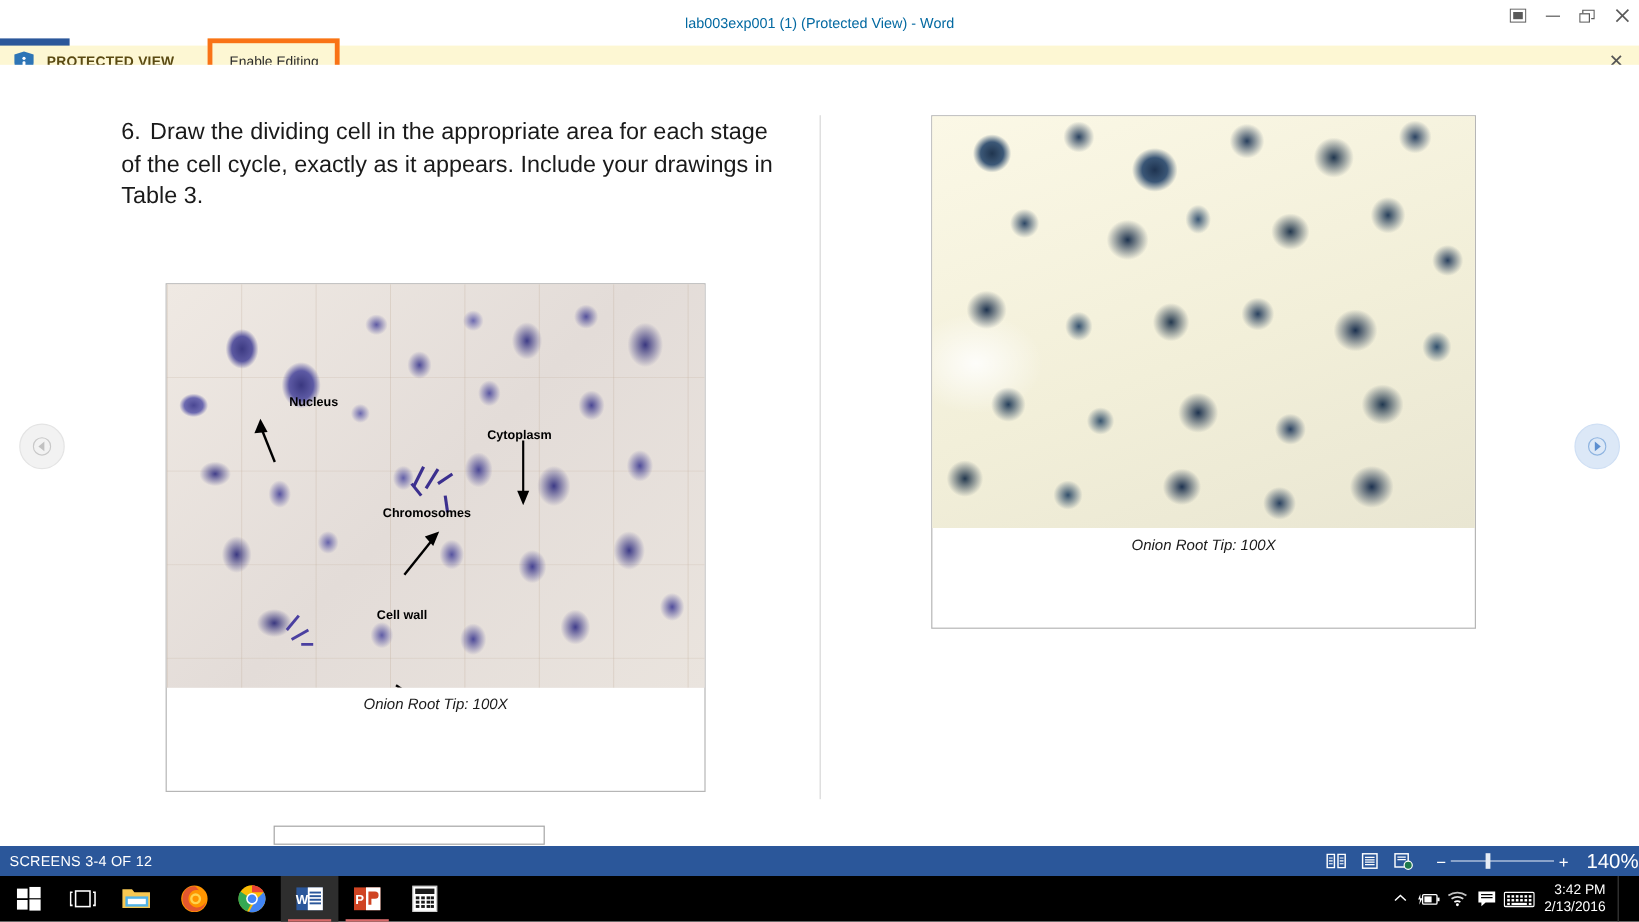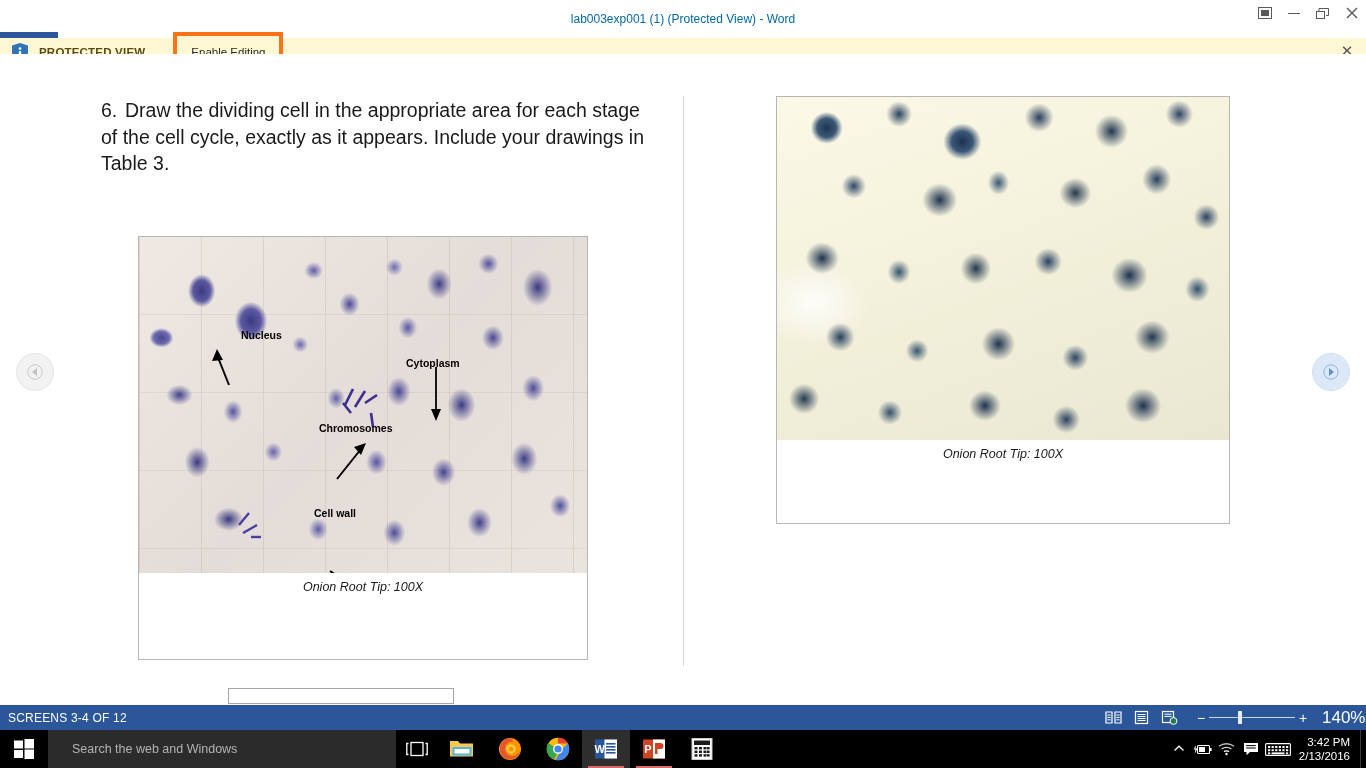--- a/index.html
+++ b/index.html
@@ -221,21 +221,21 @@
   }
   .search-ph { font-size: 12.5px; color: #b3b3b3; }
   .taskview { width: 42px; height: 38px; display:flex; align-items:center; justify-content:center; cursor:pointer;}
   .tb-app {
     width: 48px; height: 38px; display: flex; align-items: center; justify-content: center;
     position: relative; cursor: pointer;
   }
   .tb-app.active { background: #2e2e2e; }
   .tb-underline { position: absolute; bottom: 0; left: 6px; width: 36px; height: 2px; }
   .tray {
-    position: absolute; right: 0; top: 0; height: 38px; display: flex; align-items: center;
+    position: absolute; right: 12px; top: 0; height: 38px; display: flex; align-items: center;
   }
   .tray-ico { width: 24px; height: 38px; display:flex; align-items:center; justify-content:center; cursor:pointer;}
   .clock {
     margin-left: 6px; margin-right: 10px; text-align: right; color: #ffffff;
     font-size: 11.5px; line-height: 14px; cursor: pointer;
   }
   .tray-edge { width: 6px; height: 38px; border-left: 1px solid #3a3a3a; }
 </style>
 </head>
 <body>
@@ -402,23 +402,20 @@
 </div>
 
 <div class="taskbar">
   <div class="start-btn">
     <svg width="20" height="20" viewBox="0 0 20 20">
       <rect x="0" y="1.5" width="9" height="8" fill="#ffffff"></rect>
       <rect x="10.5" y="0" width="9.5" height="9.5" fill="#ffffff"></rect>
       <rect x="0" y="11" width="9" height="8" fill="#ffffff"></rect>
       <rect x="10.5" y="10.5" width="9.5" height="9.5" fill="#ffffff"></rect>
     </svg>
-  </div>
-  <div class="search-box">
-    <span class="search-ph">Search the web and Windows</span>
   </div>
   <div class="taskview">
     <svg width="22" height="16" viewBox="0 0 22 16">
       <rect x="5" y="1.5" width="12" height="13" fill="none" stroke="#ffffff" stroke-width="1.3"></rect>
       <path d="M2.5 2.5 L0.8 2.5 L0.8 13.5 L2.5 13.5" fill="none" stroke="#ffffff" stroke-width="1.3"></path>
       <path d="M19.5 2.5 L21.2 2.5 L21.2 13.5 L19.5 13.5" fill="none" stroke="#ffffff" stroke-width="1.3"></path>
     </svg>
   </div>
 
   <div class="tb-app">

